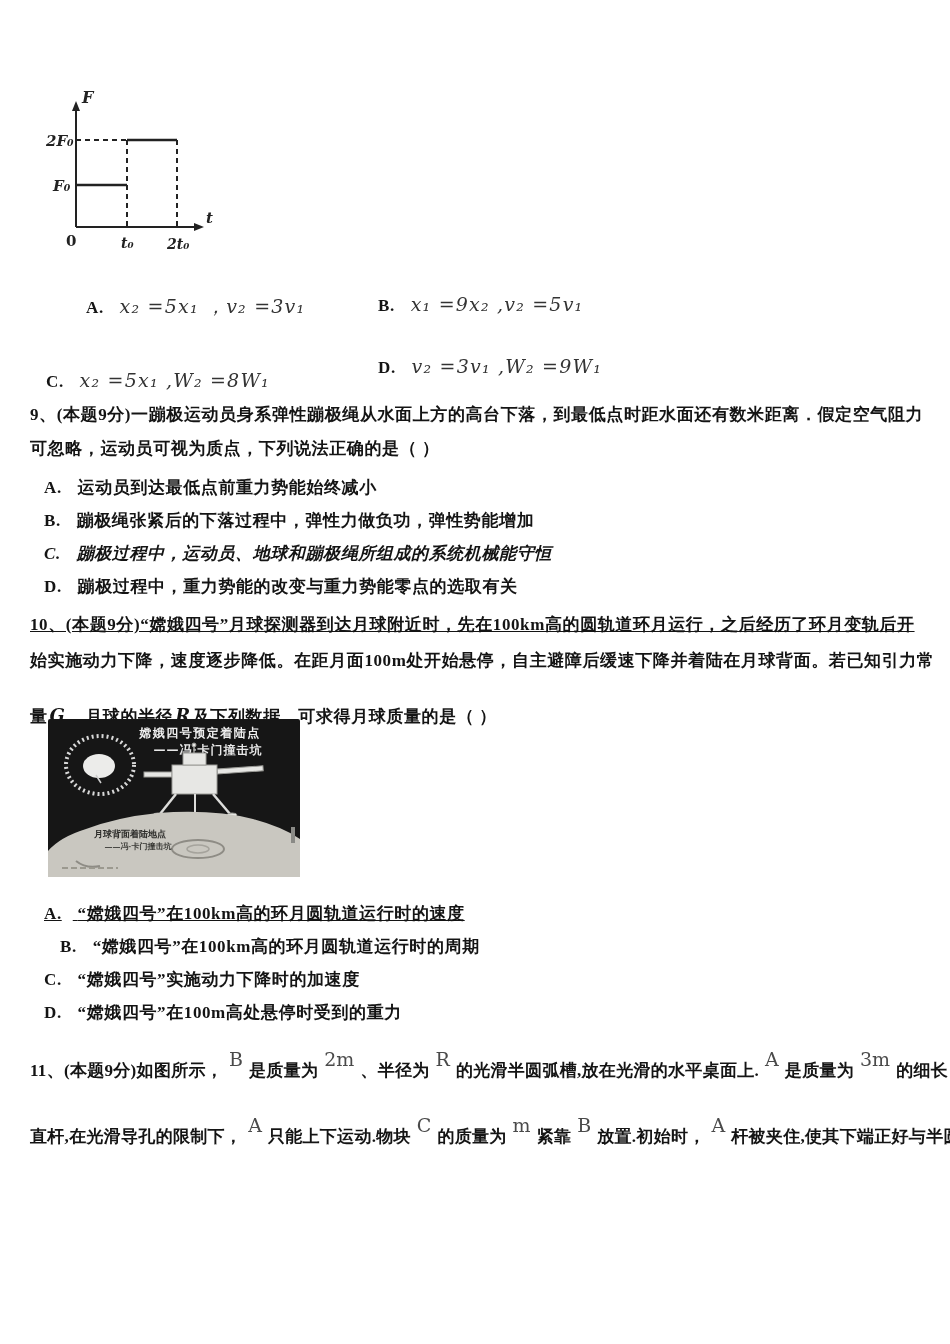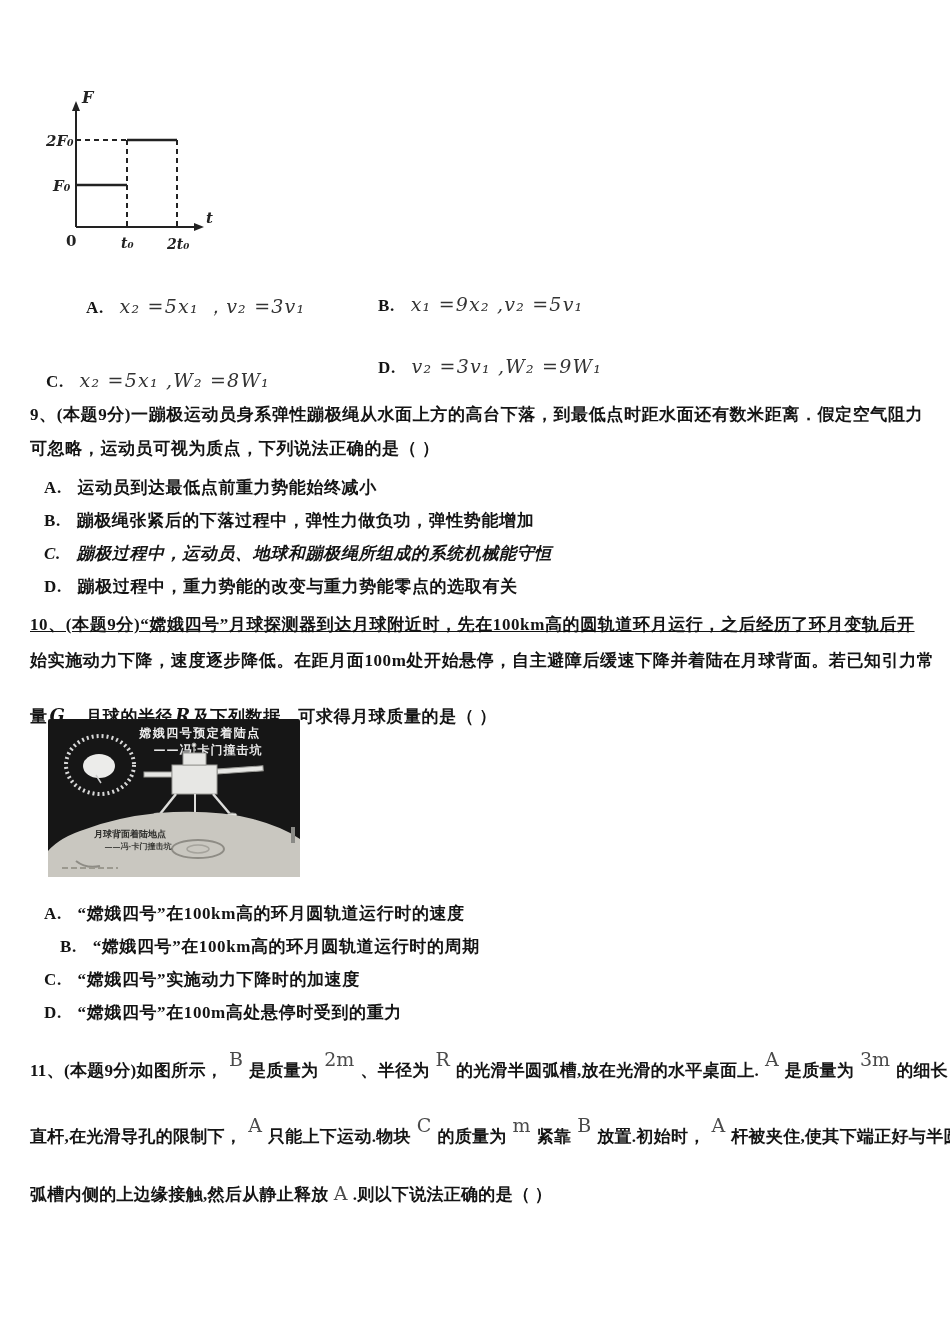--- a/index.html
+++ b/index.html
@@ -118,34 +118,33 @@
     <path d="M0,158 L0,132 Q12,118 38,110 Q70,98 110,94 Q165,90 205,100 Q235,108 252,120 L252,158 Z" fill="#c9c7c0"></path>
     <ellipse cx="150" cy="130" rx="26" ry="9" fill="none" stroke="#8e8c85" stroke-width="2"></ellipse>
     <ellipse cx="150" cy="130" rx="11" ry="4" fill="none" stroke="#a5a39c" stroke-width="1.5"></ellipse>
     <path d="M28,142 q10,8 24,5" fill="none" stroke="#8e8c85" stroke-width="2"></path>
     <text x="82" y="118" text-anchor="middle" font-size="9" font-weight="bold" fill="#2b2b28">月球背面着陆地点</text>
     <text x="90" y="130" text-anchor="middle" font-size="8" font-weight="bold" fill="#3a3a36">——冯·卡门撞击坑</text>
     <line x1="14" y1="149" x2="70" y2="149" stroke="#9b998f" stroke-width="2" stroke-dasharray="6,3"></line>
     <rect x="243" y="108" width="4" height="16" fill="#8a8a86"></rect>
   </svg>
 
-  <div class="line" style="left:44px; top:903px;">
+  <div class="line" style="left:44px; top:903px;text-decoration:underline;">
     <span class="opt-label">A.</span>
     <span>“嫦娥四号”在100km高的环月圆轨道运行时的速度</span>
   </div>
   <div class="line" style="left:44px; top:936px;margin-left:16px;">
     <span class="opt-label">B.</span>
     <span>“嫦娥四号”在100km高的环月圆轨道运行时的周期</span>
   </div>
   <div class="line" style="left:44px; top:969px;">
     <span class="opt-label">C.</span>
     <span>“嫦娥四号”实施动力下降时的加速度</span>
   </div>
   <div class="line" style="left:44px; top:1002px;">
     <span class="opt-label">D.</span>
     <span>“嫦娥四号”在100m高处悬停时受到的重力</span>
   </div>
 
   <div class="line" style="left:30px; top:1058px; letter-spacing:0.3px;"><span class="seg-cn">11、(本题9分)如图所示，</span><span class="seg-raised">B</span><span class="seg-cn">是质量为</span><span class="seg-raised">2m</span><span class="seg-cn">、半径为</span><span class="seg-raised">R</span><span class="seg-cn">的光滑半圆弧槽,放在光滑的水平桌面上.</span><span class="seg-raised">A</span><span class="seg-cn">是质量为</span><span class="seg-raised">3m</span><span class="seg-cn">的细长</span></div>
   <div class="line" style="left:30px; top:1124px; letter-spacing:0.3px;"><span class="seg-cn">直杆,在光滑导孔的限制下，</span><span class="seg-raised">A</span><span class="seg-cn">只能上下运动.物块</span><span class="seg-raised">C</span><span class="seg-cn">的质量为</span><span class="seg-raised">m</span><span class="seg-cn">紧靠</span><span class="seg-raised">B</span><span class="seg-cn">放置.初始时，</span><span class="seg-raised">A</span><span class="seg-cn">杆被夹住,使其下端正好与半圆</span></div>
-  <div class="line" style="left:30px; top:1182px; letter-spacing:0.3px;"><span class="seg-cn">弧槽内侧的上边缘接触,然后从静止释放</span><span class="seg-imath">A</span><span class="seg-cn">.则以下说法正确的是（  ）</span></div>
 
 </div>
 
 </body></html>

